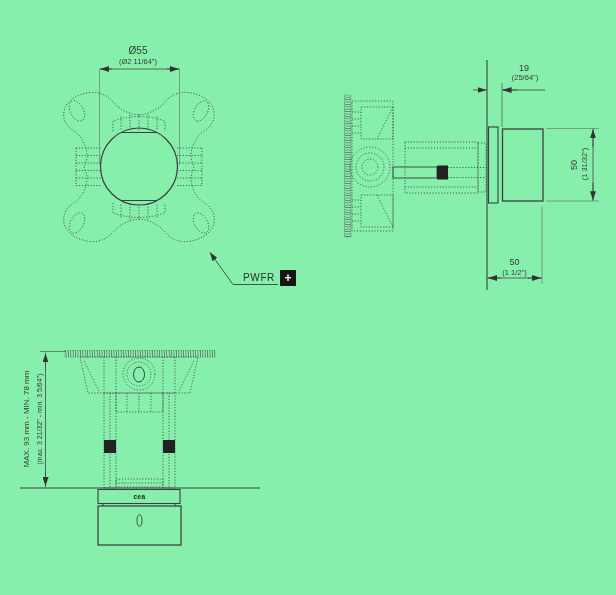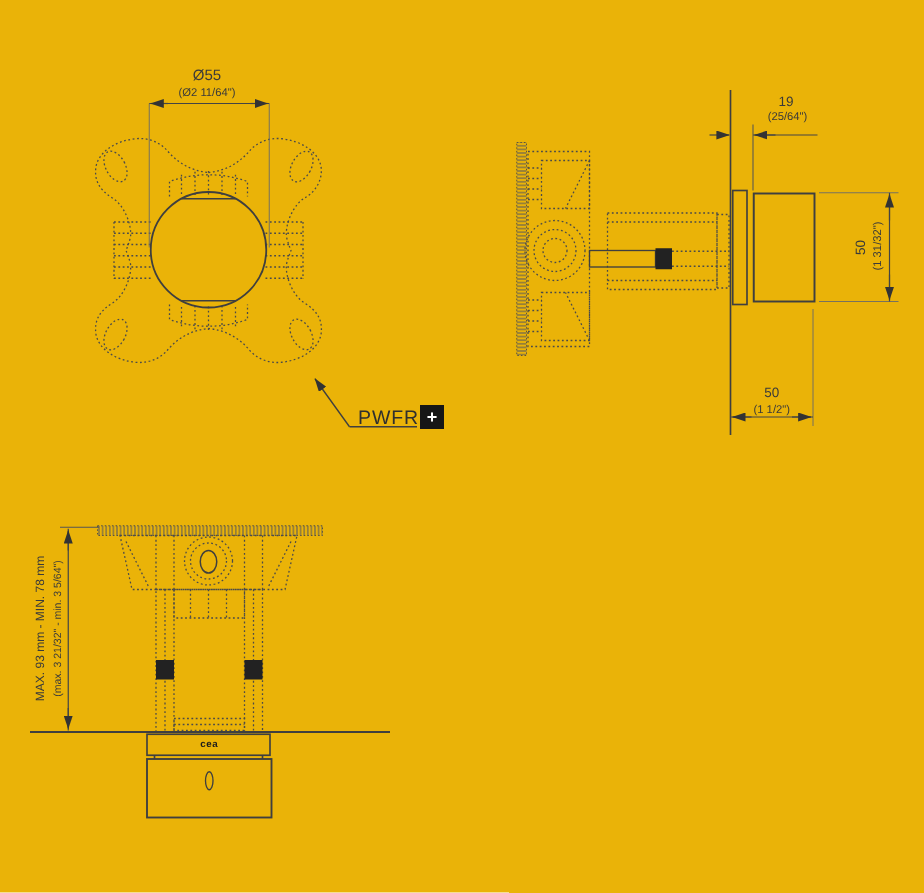--- a/index.html
+++ b/index.html
@@ -1,26 +1,26 @@
 <!DOCTYPE html>
 <html><head>
 <meta charset="utf-8">
 <style>
   html,body{margin:0;padding:0;background:#fff;}
-  #canvas{position:relative;width:616px;height:595px;background:#eab308;overflow:hidden;
+  #canvas{position:relative;width:616px;height:595px;background:#86efac;overflow:hidden;
           font-family:"Liberation Sans",sans-serif;}
   svg{position:absolute;left:0;top:0;}
   .lbl{position:absolute;color:#3a3a3a;white-space:nowrap;transform:translate(-50%,-50%);
        font-family:"Liberation Sans",sans-serif;line-height:1;}
   .rot{transform:translate(-50%,-50%) rotate(-90deg);}
   .s10{font-size:10px;}
   .s9{font-size:9px;}
   .s8{font-size:7.5px;}
   .s7{font-size:7px;}
-  .pwfr{font-size:13px;letter-spacing:.6px;color:#2f2f2f;text-align:center;}
+  .pwfr{font-size:10px;letter-spacing:.6px;color:#2f2f2f;text-align:center;}
   .brand{font-size:6.5px;font-weight:bold;letter-spacing:.4px;color:#1d1d1d;}
   .plus-badge{position:absolute;left:280px;top:270px;width:16px;height:16px;background:#161616;
        color:#fff;font-size:12px;font-weight:bold;text-align:center;line-height:16px;}
 </style>
 </head>
 <body>
 
 <div id="canvas">
 
 <svg width="616" height="595" viewBox="0 0 616 595">

